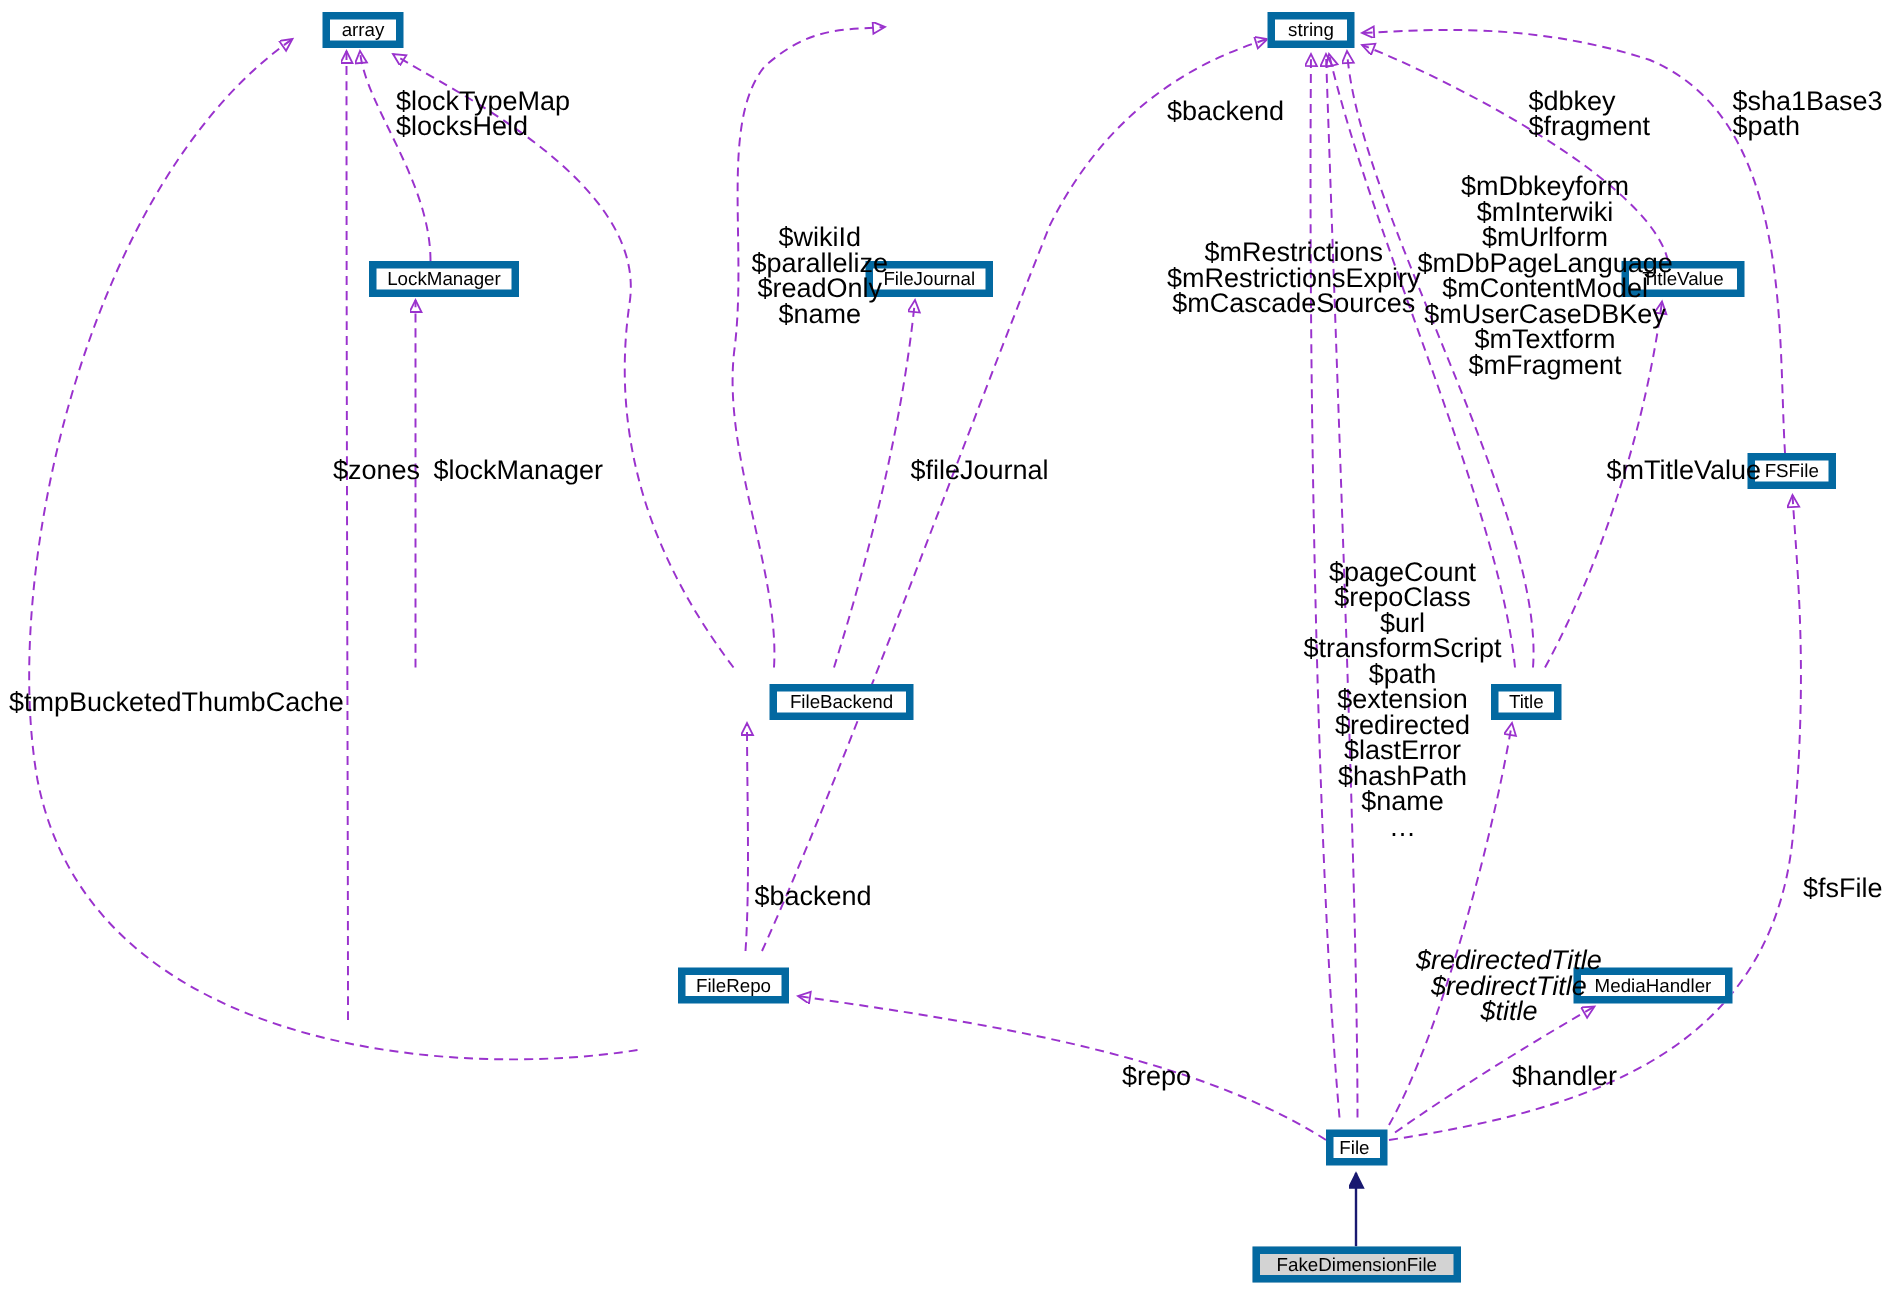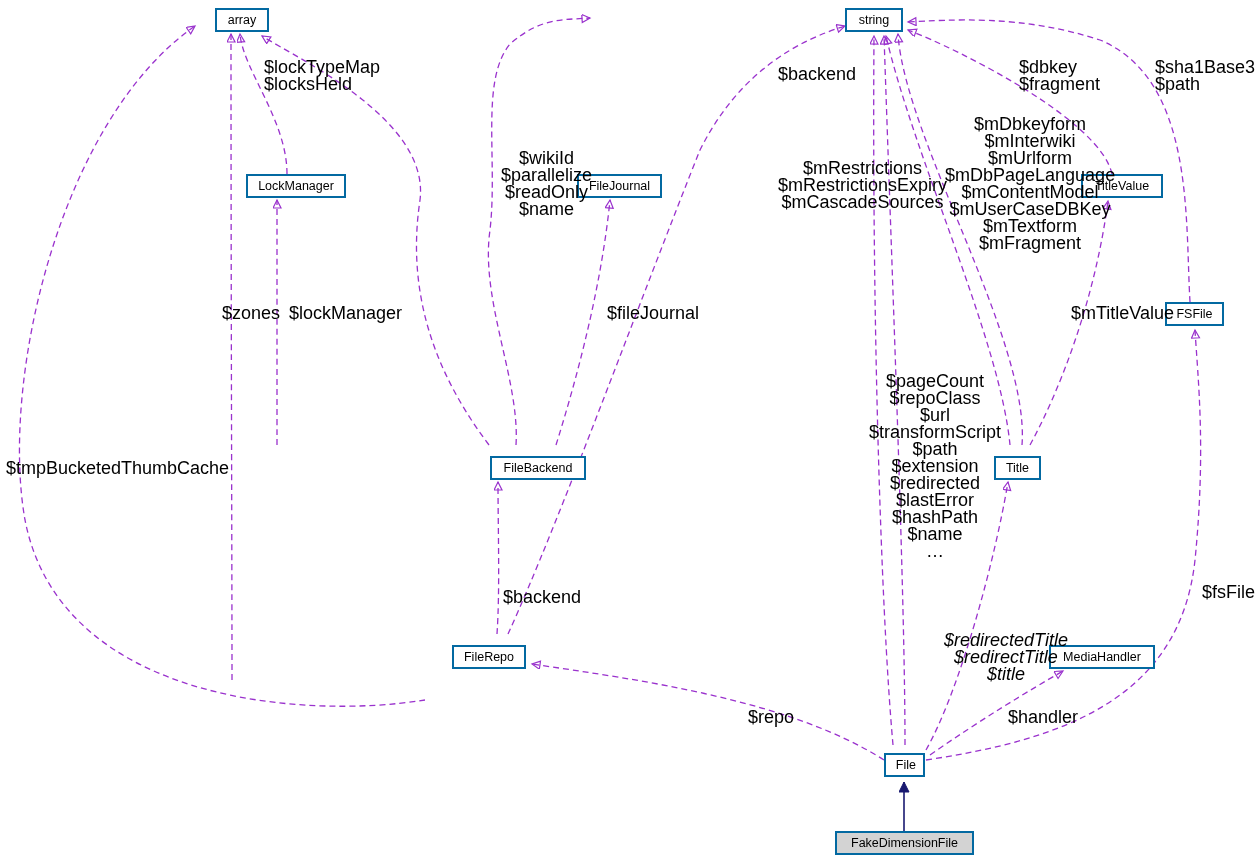--- a/index.html
+++ b/index.html
@@ -18,21 +18,21 @@
   #edges {
     position: absolute;
     left: 0;
     top: 0;
     width: 1255px;
     height: 867px;
   }
   .node {
     position: absolute;
     box-sizing: border-box;
-    border: 2px solid #0369a1;
+    border: 5px solid #0369a1;
     background: #ffffff;
     color: #000000;
     font-size: 12.5px;
     line-height: 1;
     display: flex;
     align-items: center;
     justify-content: center;
     white-space: nowrap;
     padding: 0 7px;
     height: 24px;
@@ -124,21 +124,21 @@
   </div>
   <div class="node" style="left:577px; top:174px; width:85px;">
     <span>FileJournal</span>
   </div>
   <div class="node" style="left:1081px; top:174px; width:82px;">
     <span>TitleValue</span>
   </div>
   <div class="node" style="left:1165px; top:302px; width:59px;">
     <span>FSFile</span>
   </div>
-  <div class="node" style="left:490px; top:456px; width:96px;">
+  <div class="node" style="left:513px; top:456px; width:96px;">
     <span>FileBackend</span>
   </div>
   <div class="node" style="left:994px; top:456px; width:47px;">
     <span>Title</span>
   </div>
   <div class="node" style="left:452px; top:645px; width:74px;">
     <span>FileRepo</span>
   </div>
   <div class="node" style="left:1049px; top:645px; width:106px;">
     <span>MediaHandler</span>

